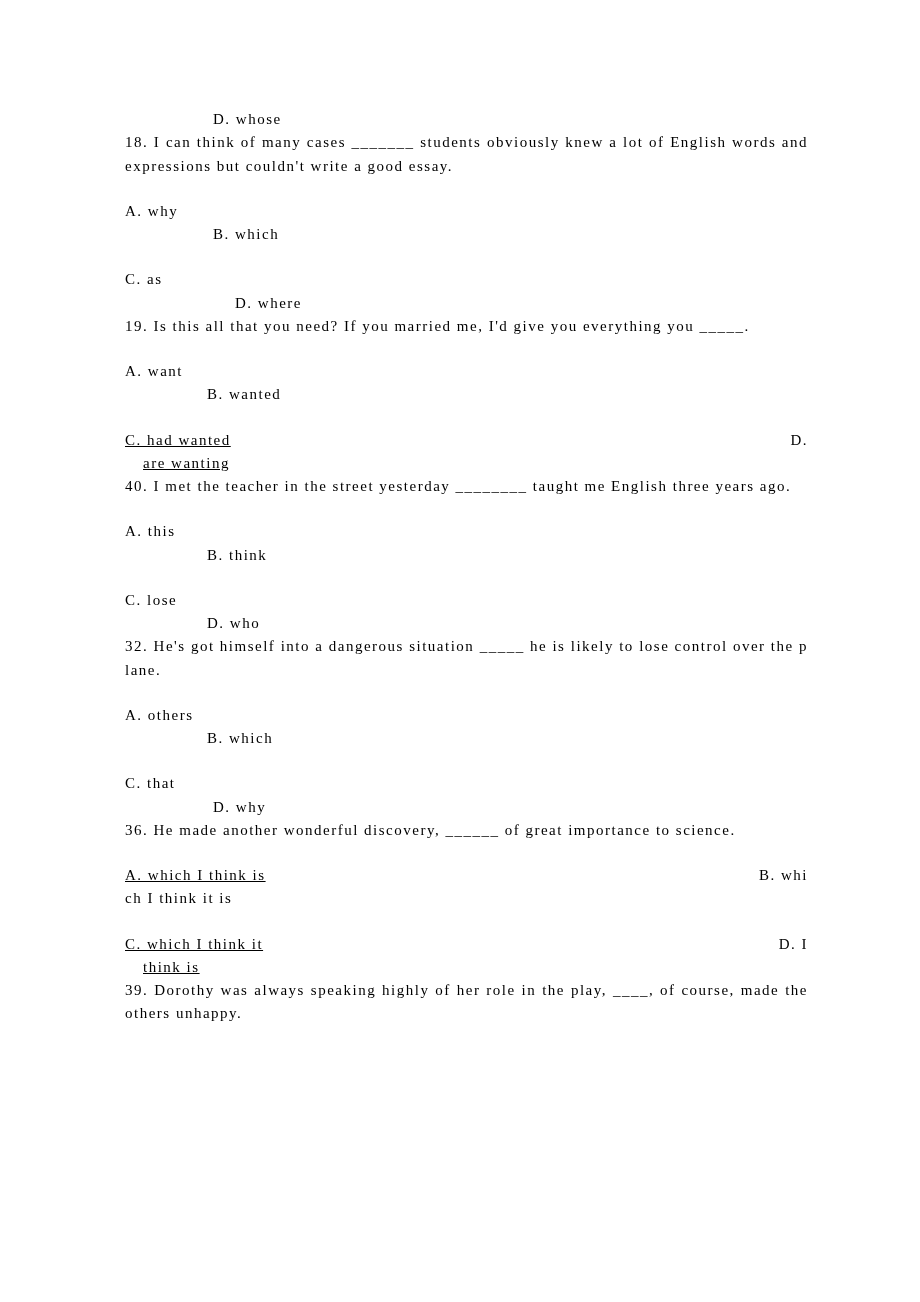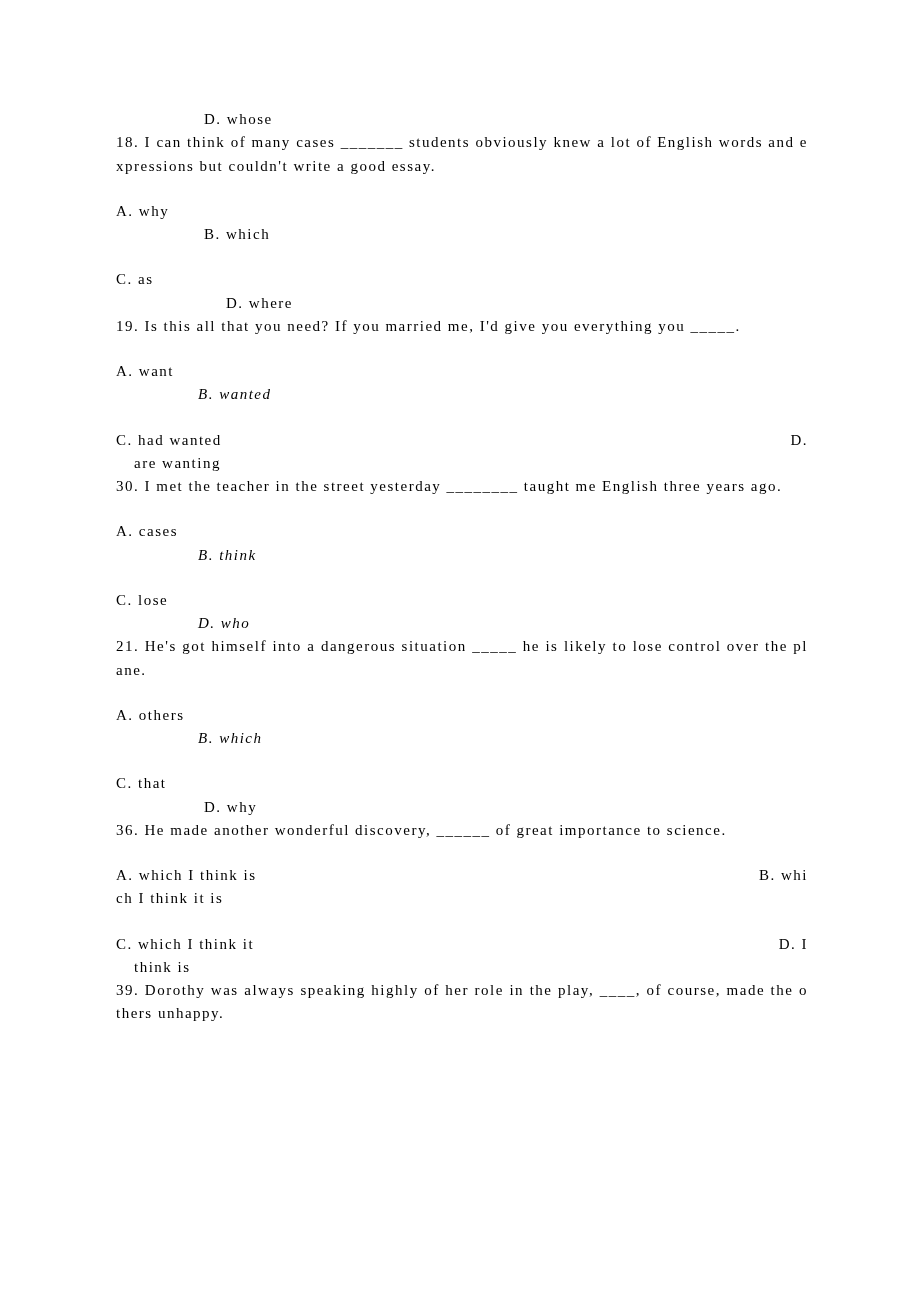--- a/index.html
+++ b/index.html
@@ -18,26 +18,26 @@
     padding: 108px 112px 60px 116px;
   }
   .para {
     text-align: justify;
     text-justify: inter-ideograph;
     word-break: break-all;
     white-space: normal;
   }
   .indent1 { padding-left: 88px; }
   .indent2 { padding-left: 110px; }
-  .indent3 { padding-left: 82px; font-style: italic; }
-  .indent-small { padding-left: 18px; }
-  .sp { letter-spacing: 1.5px; }
+  .indent3 { padding-left: 82px; }
+  .indent-small { padding-left: 18px; text-decoration: underline; }
+  .sp { letter-spacing: 1.5px; margin-left: 9px; }
   .blank-line { height: 22px; }
   .right-float { float: right; }
-  .row { overflow: hidden; }
+  .row { overflow: hidden; text-decoration: underline; }
 </style>
 </head>
 <body>
 
 <div class="para indent1 sp">D.  whose</div>
 
 <div class="para sp">18.  I  can  think  of  many  cases  _______  students  obviously  knew  a  lot  of  English  words  and  expressions  but  couldn't  write  a  good  essay.</div>
 <div class="blank-line"></div>
 <div class="para sp">A.  why</div>
 <div class="para indent1 sp">B.  which</div>
@@ -49,29 +49,29 @@
 <div class="blank-line"></div>
 <div class="para sp">A.  want</div>
 <div class="para indent3 sp">B.  wanted</div>
 <div class="blank-line"></div>
 <div class="para row sp">
   <span>C.  had  wanted</span>
   <span class="right-float">D.</span>
 </div>
 <div class="para indent-small sp">  are  wanting</div>
 
-<div class="para sp">30.  I  met  the  teacher  in  the  street  yesterday  ________  taught  me  English  three  years  ago.</div>
+<div class="para sp">40.  I  met  the  teacher  in  the  street  yesterday  ________  taught  me  English  three  years  ago.</div>
 <div class="blank-line"></div>
-<div class="para sp">A.  cases</div>
+<div class="para sp">A.  this</div>
 <div class="para indent3 sp">B.  think</div>
 <div class="blank-line"></div>
 <div class="para sp">C.  lose</div>
 <div class="para indent3 sp">D.  who</div>
 
-<div class="para sp">21.  He's  got  himself  into  a  dangerous  situation  _____  he  is  likely  to  lose  control  over  the  plane.</div>
+<div class="para sp">32.  He's  got  himself  into  a  dangerous  situation  _____  he  is  likely  to  lose  control  over  the  plane.</div>
 <div class="blank-line"></div>
 <div class="para sp">A.  others</div>
 <div class="para indent3 sp">B.  which</div>
 <div class="blank-line"></div>
 <div class="para sp">C.  that</div>
 <div class="para indent1 sp">D.  why</div>
 
 <div class="para sp">36.  He  made  another  wonderful  discovery,  ______  of  great  importance  to  science.</div>
 <div class="blank-line"></div>
 <div class="para row sp">

